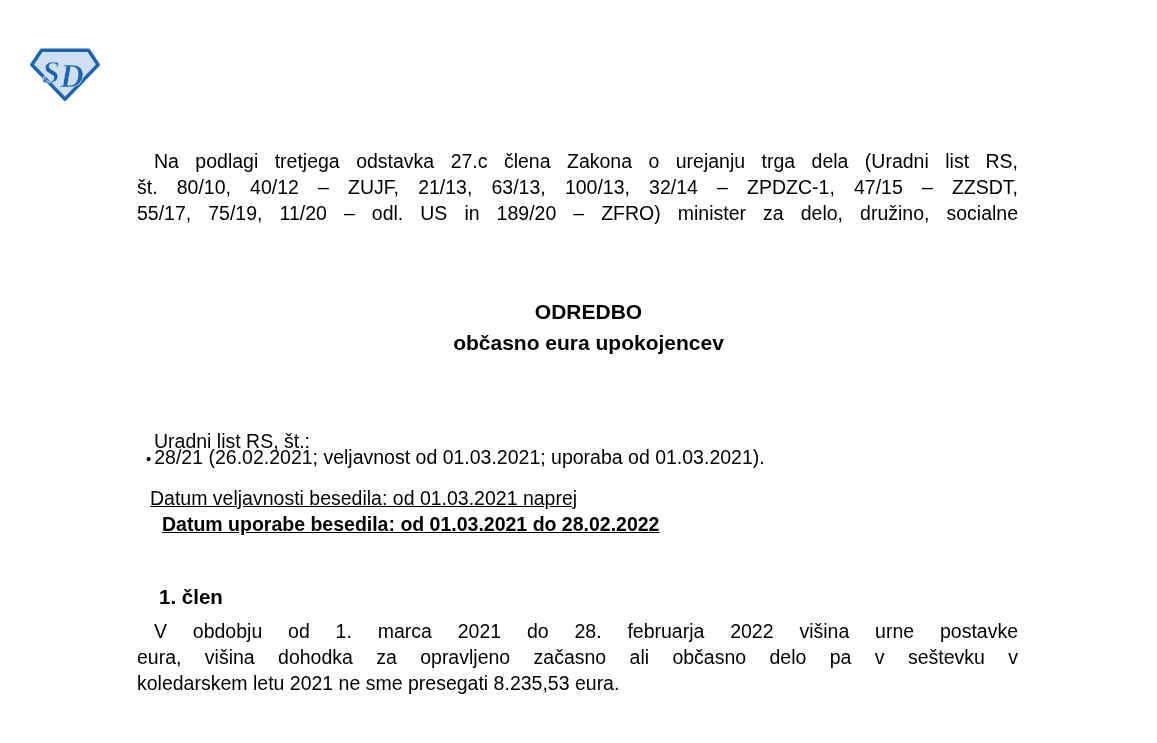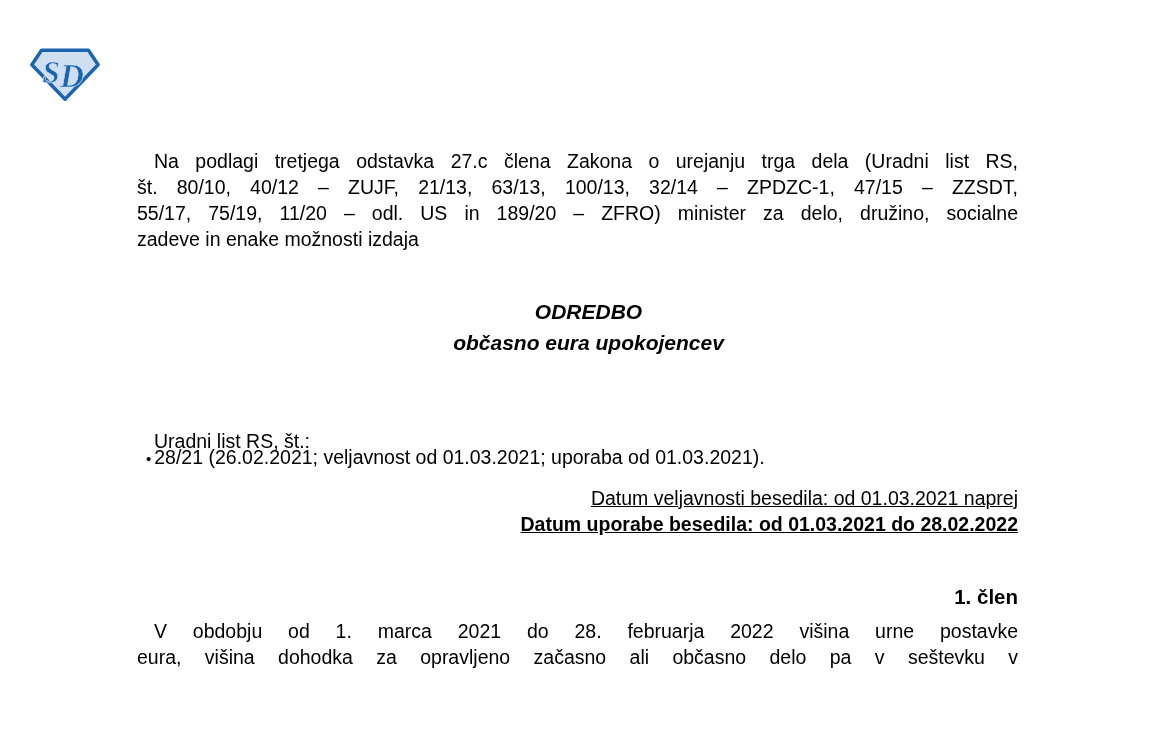--- a/index.html
+++ b/index.html
@@ -45,21 +45,20 @@
   #para1 { top: 148px; }
   #para2 { top: 618px; }
 
   #title {
     top: 296px;
     font-weight: bold;
     font-size: 21px;
     line-height: 31px;
     padding-left: 22px;
     width: 859px;
-    font-style: italic;
   }
   #title .tline { text-align: center; }
 
   #uradni {
     top: 428px;
     padding-left: 17px;
     width: 864px;
   }
   #bullet-list { top: 444px; }
   .bullet-row {
@@ -70,55 +69,53 @@
   .bullet-dot {
     font-size: 15px;
     line-height: 26px;
     margin-right: 3px;
     flex: 0 0 auto;
   }
   #validity {
     top: 485px;
     padding-left: 13px;
     width: 868px;
-    text-align: right;
   }
   #validity .u-line {
     text-decoration: underline;
   }
   #validity .u-line.bold {
     font-weight: bold;
     margin-left: 12px;
   }
   #clen-heading {
     top: 584px;
     font-weight: bold;
     font-size: 20.5px;
     line-height: 26px;
     padding-left: 22px;
     width: 859px;
-    text-align: right;
+    text-align: left;
   }
 </style>
 </head>
 <body>
 
 <div id="page">
 
   <svg id="logo" viewBox="0 0 100 84" xmlns="http://www.w3.org/2000/svg" aria-hidden="true">
     <polygon points="16,9 84,9 98,30 50,80 2,30" fill="#cfdff1" stroke="#1b65af" stroke-width="5" stroke-linejoin="round"></polygon>
     <text x="30" y="56" font-size="46" font-weight="bold" font-style="italic" font-family="Liberation Serif, serif" text-anchor="middle" fill="#1b65af" stroke="#cfdff1" stroke-width="1">S</text>
     <text x="60" y="62" font-size="48" font-weight="bold" font-style="italic" font-family="Liberation Serif, serif" text-anchor="middle" fill="#1b65af" stroke="#cfdff1" stroke-width="1">D</text>
   </svg>
 
   <div id="para1" class="col jpara">
       <div class="tline tline-first">Na podlagi tretjega odstavka 27.c člena Zakona o urejanju trga dela (Uradni list RS,</div>
       <div class="tline">št. 80/10, 40/12 – ZUJF, 21/13, 63/13, 100/13, 32/14 – ZPDZC-1, 47/15 – ZZSDT,</div>
       <div class="tline">55/17, 75/19, 11/20 – odl. US in 189/20 – ZFRO) minister za delo, družino, socialne</div>
-      <div class="tline tline-last">zadeve in enake možnosti izdaja</div>
     </div>
 
   <div id="title" class="col">
       <div class="tline tline-first">ODREDBO</div>
       <div class="tline tline-last">občasno eura upokojencev</div>
     </div>
 
   <div id="uradni" class="col">Uradni list RS, št.:</div>
 
   <div id="bullet-list" class="col">
@@ -131,15 +128,16 @@
   <div id="validity" class="col">
     <div class="u-line">Datum veljavnosti besedila: od 01.03.2021 naprej</div>
     <div class="u-line bold">Datum uporabe besedila: od 01.03.2021 do 28.02.2022</div>
   </div>
 
   <div id="clen-heading" class="col">1. člen</div>
 
   <div id="para2" class="col jpara">
       <div class="tline tline-first">V obdobju od 1. marca 2021 do 28. februarja 2022 višina urne postavke</div>
       <div class="tline">eura, višina dohodka za opravljeno začasno ali občasno delo pa v seštevku v</div>
+      <div class="tline tline-last">koledarskem letu 2021 ne sme presegati 8.235,53 eura.</div>
     </div>
 
 </div>
 
 </body></html>

